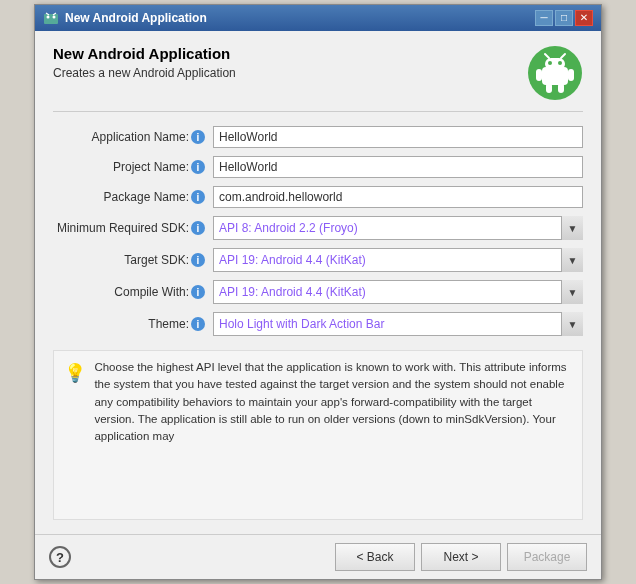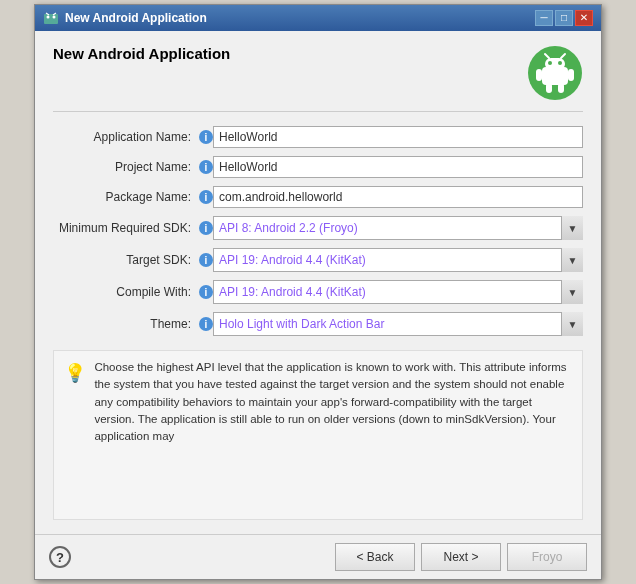--- a/index.html
+++ b/index.html
@@ -96,27 +96,27 @@
       gap: 8px;
       padding: 4px 0;
     }
     .form-row {
       display: flex;
       align-items: center;
     }
     .form-label {
       text-align: right;
       width: 160px;
-      padding-right: 0;
+      padding-right: 8px;
       font-size: 12px;
       color: #333;
       display: flex;
       align-items: center;
       justify-content: flex-end;
-      gap: 8px;
+      gap: 2px;
     }
     .info-icon {
       width: 14px;
       height: 14px;
       border-radius: 50%;
       background: #4a90d9;
       color: white;
       font-size: 10px;
       font-weight: bold;
       display: flex;
@@ -259,20 +259,21 @@
       <button class="title-btn">□</button>
       <button class="title-btn close">✕</button>
     </div>
   </div>
 
   <div class="content">
 
     <div class="header-area">
       <div class="header-text">
         <h2>New Android Application</h2>
+        <p>Creates a new Android Application</p>
       </div>
 
       <svg class="android-logo" viewBox="0 0 56 56">
         <circle cx="28" cy="28" r="27" fill="#4CAF50"></circle>
 
         <rect x="15" y="22" width="26" height="18" rx="4" fill="white"></rect>
 
         <rect x="18" y="13" width="20" height="12" rx="6" fill="white"></rect>
 
         <circle cx="23" cy="18" r="2" fill="#4CAF50"></circle>
@@ -381,16 +382,16 @@
     </div>
   </div>
 
   <div class="footer">
     <div class="footer-left">
       <button class="help-btn">?</button>
     </div>
     <div class="footer-right">
       <button class="nav-btn">&lt; Back</button>
       <button class="nav-btn active">Next &gt;</button>
-      <button class="nav-btn disabled">Froyo</button>
+      <button class="nav-btn disabled">Package</button>
     </div>
   </div>
 </div>
 
 </body></html>

